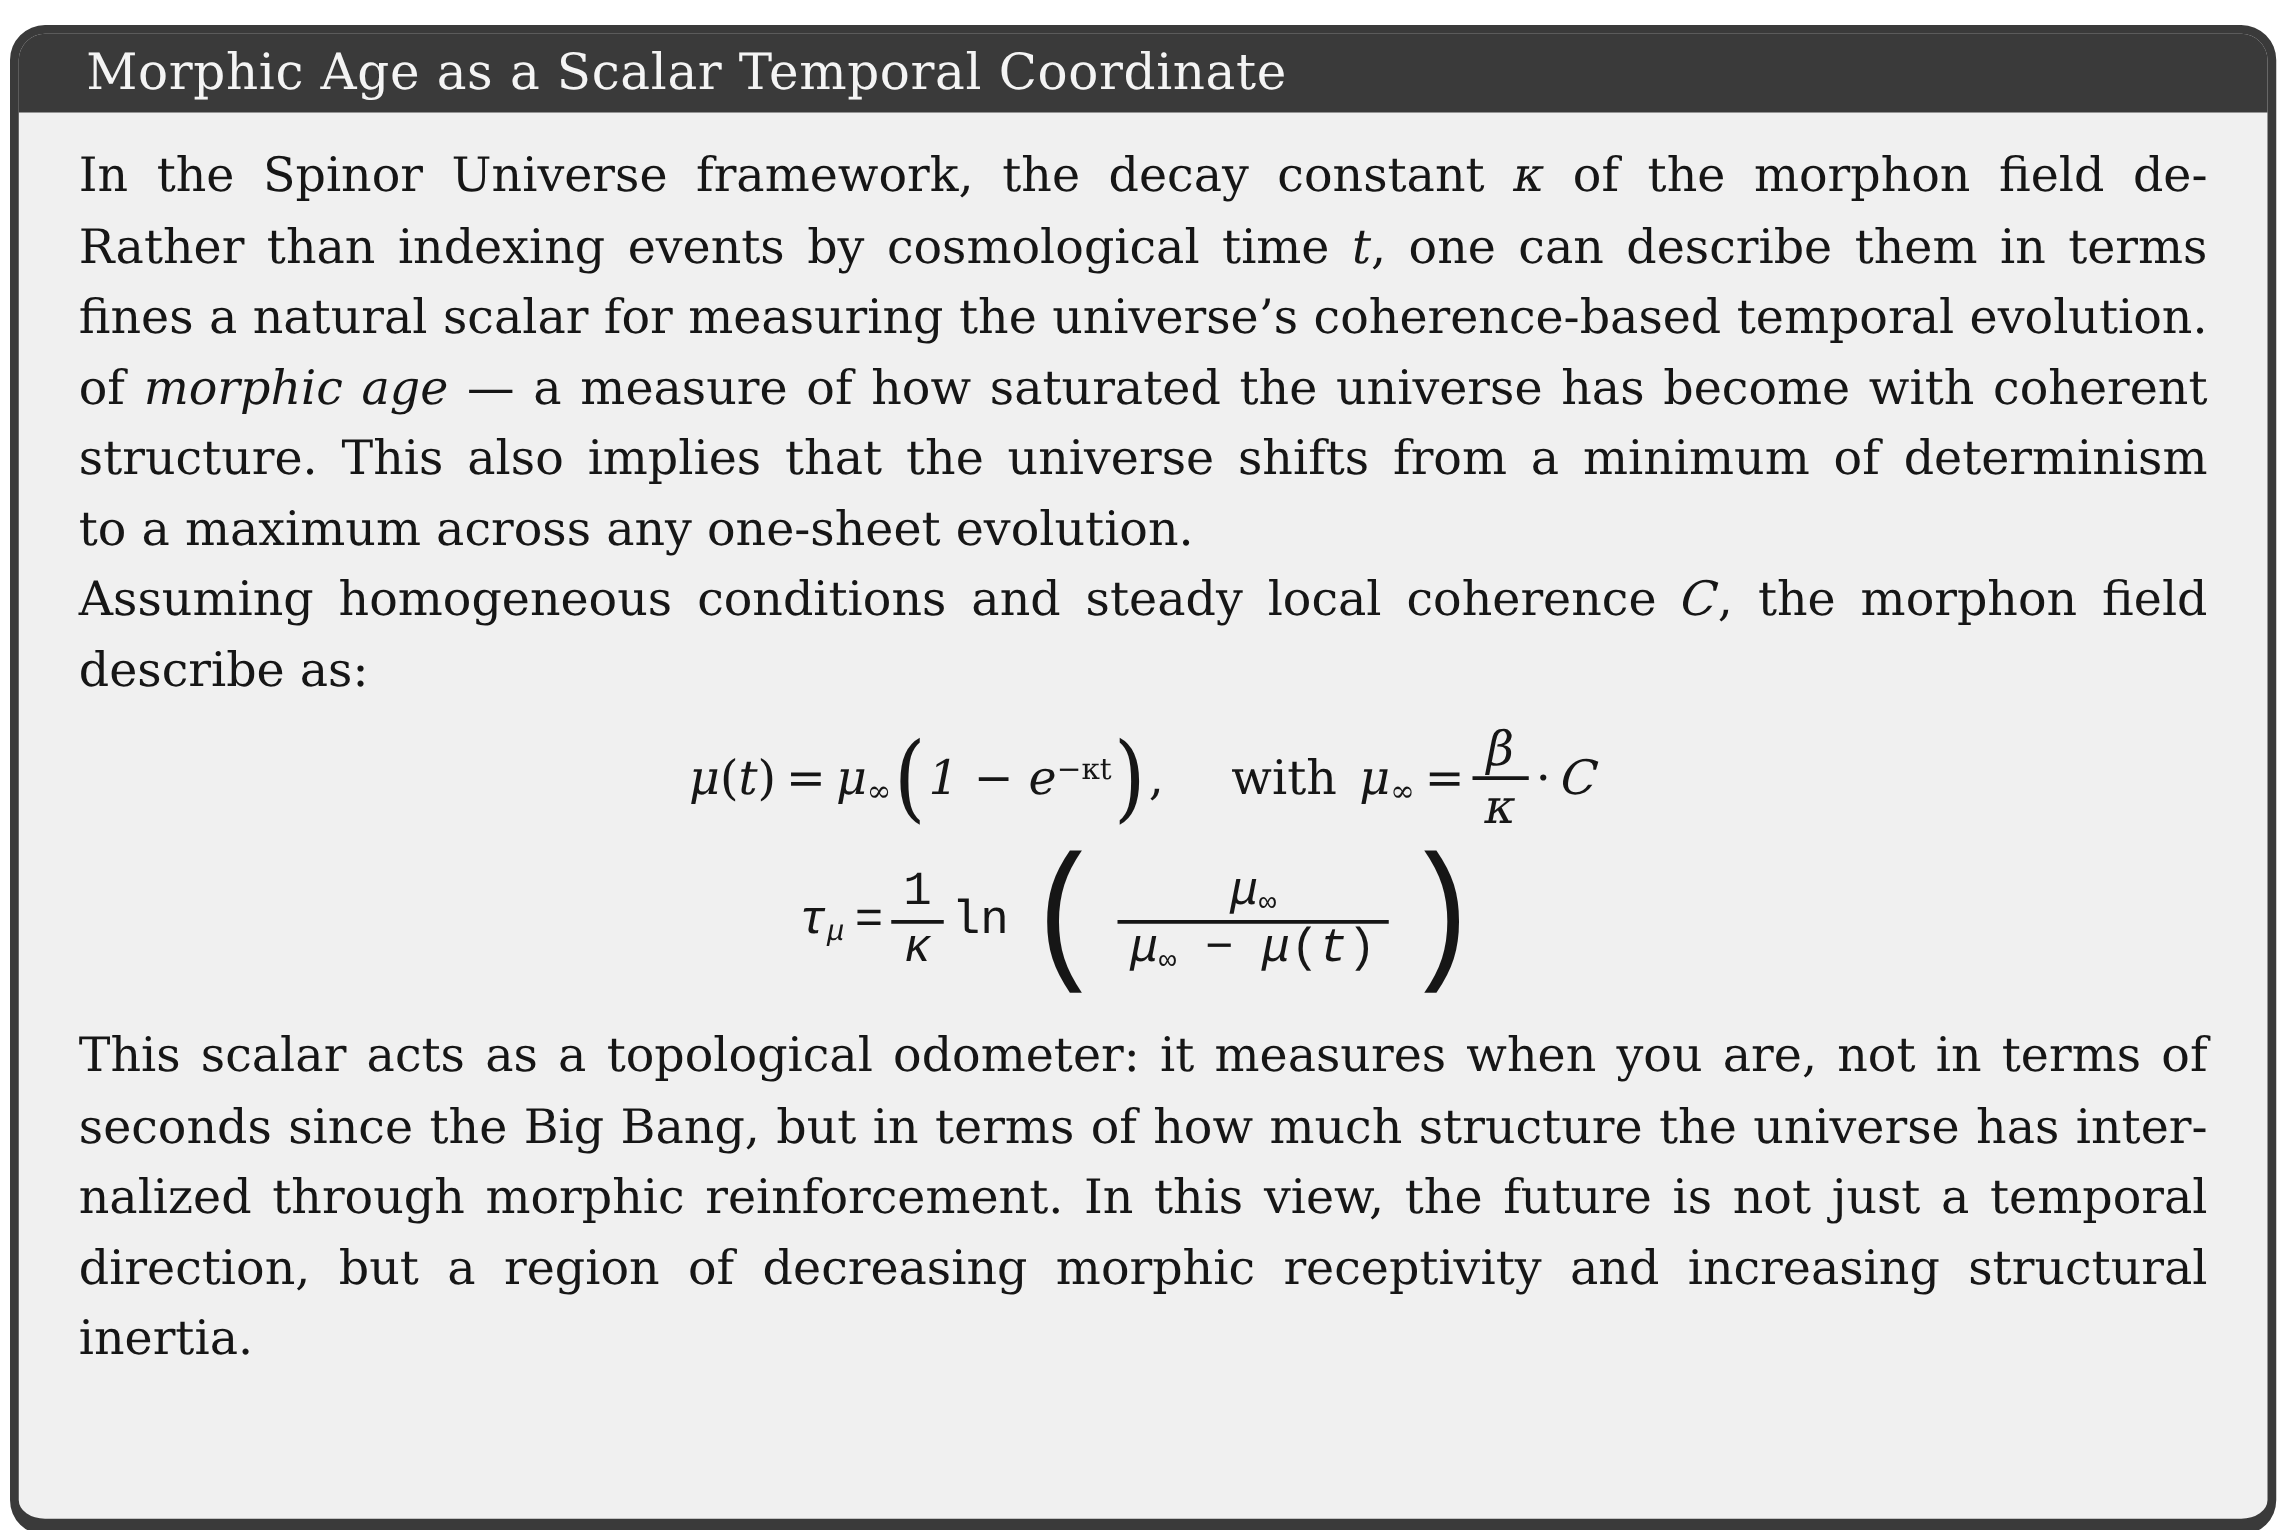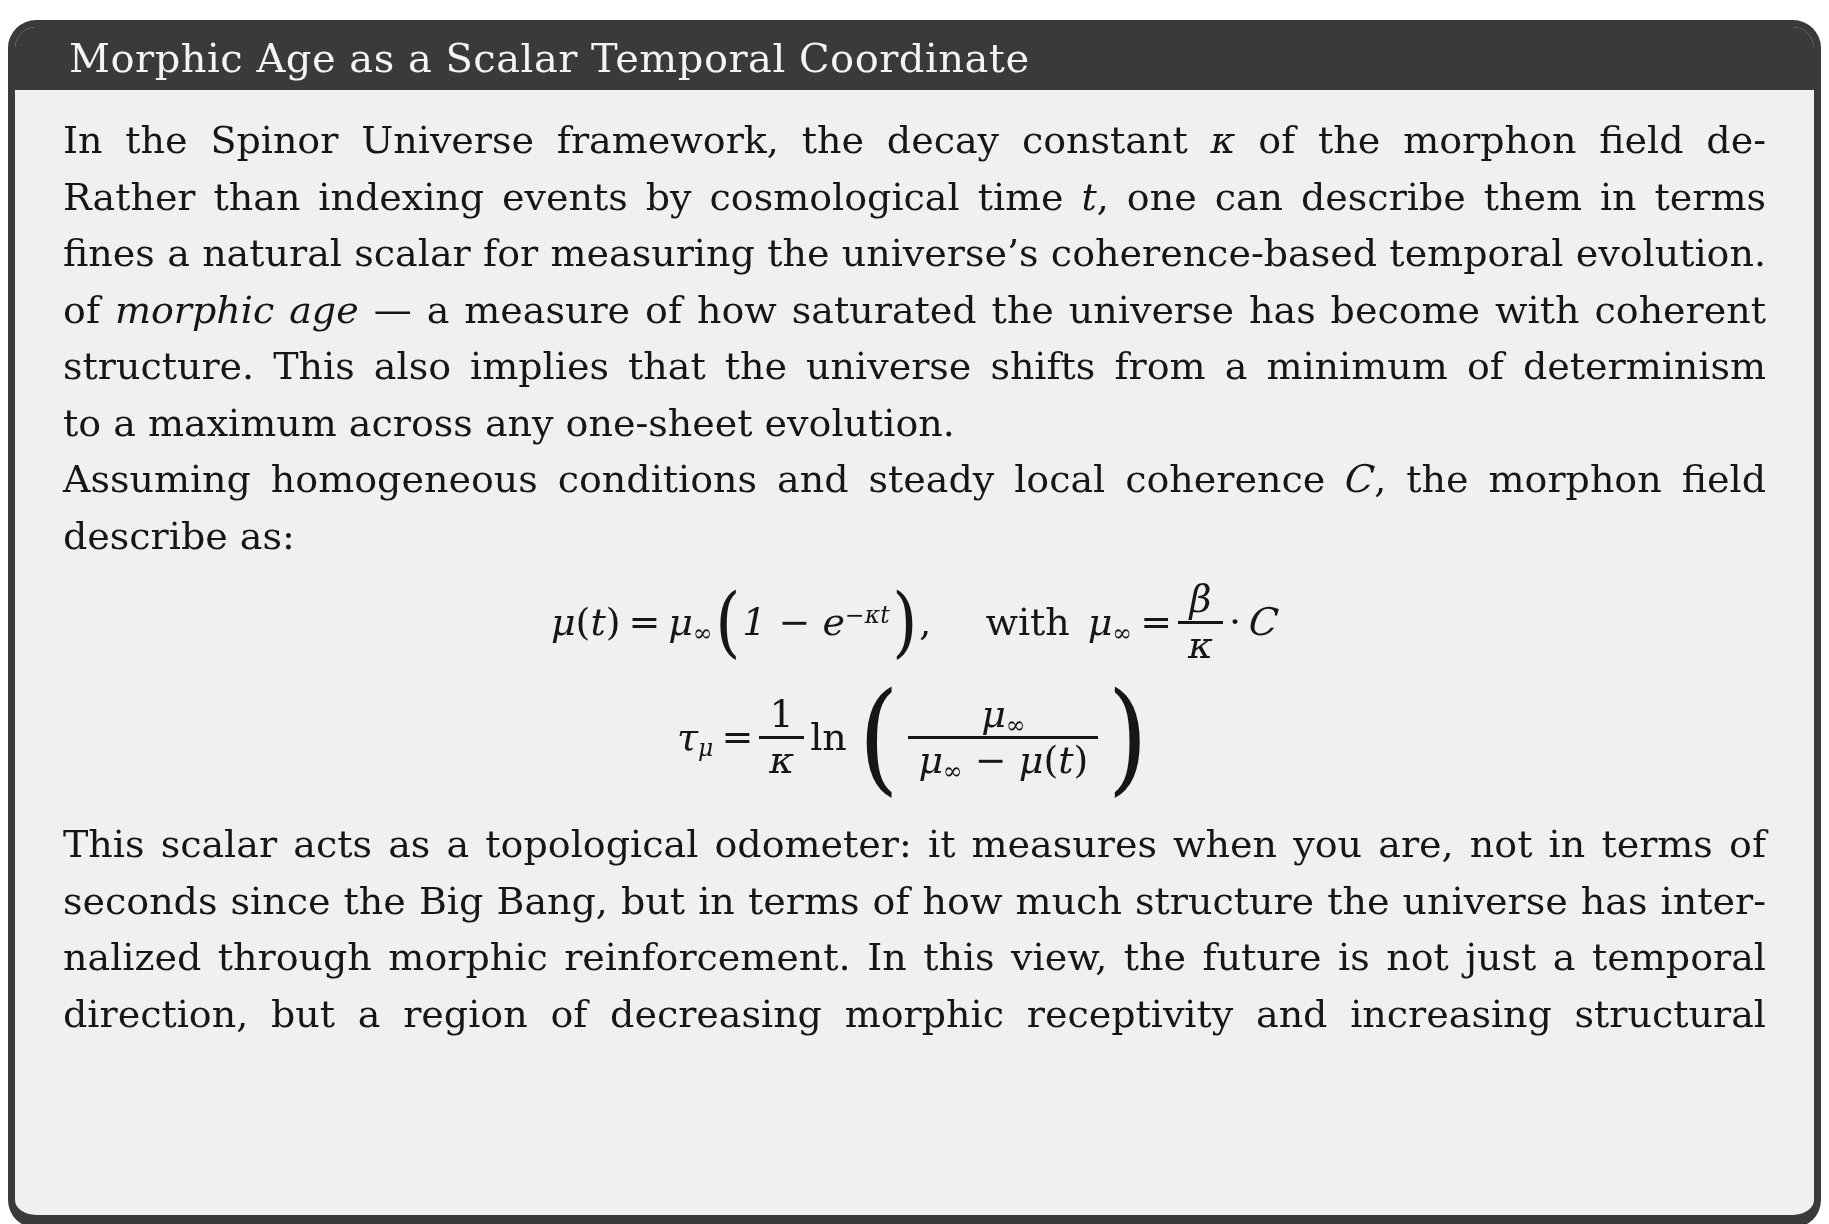--- a/index.html
+++ b/index.html
@@ -39,29 +39,29 @@
     line-height: 56.5px;
     color: #161616;
   }
   .line { text-align: justify; }
   .line.just { text-align-last: justify; }
   .em { font-style: italic; }
   .mi { font-style: italic; }
   .up { font-style: normal; }
   .cal { font-style: italic; display: inline-block; transform: skewX(-6deg); }
   sub.msub { font-size: 62%; vertical-align: -0.25em; line-height: 0; }
-  sup.msup { font-size: 62%; vertical-align: 0.5em; line-height: 0; font-style: italic; }
+  sup.msup { font-size: 62%; vertical-align: 0.5em; line-height: 0; }
   .equation {
     display: flex;
     justify-content: center;
     align-items: center;
     color: #161616;
   }
   .eq1 { margin: 14px 0 10px 0; }
-  .eq2 { margin: 8px 0 18px 0; }
+  .eq2 { margin: 8px 0 18px 0; font-family: Liberation Mono, monospace; }
   .frac {
     display: inline-flex;
     flex-direction: column;
     align-items: center;
     vertical-align: middle;
     margin: 0 6px;
   }
   .frac .num, .frac .den { padding: 0 10px; line-height: 1.12; white-space: nowrap; }
   .frac .den { border-top: 3px solid #161616; }
   .paren {
@@ -135,16 +135,17 @@
           <span class="den"><span class="mi">μ</span><sub class="msub up">∞</sub><span class="up"> − </span><span class="mi">μ</span><span class="up">(</span><span class="mi">t</span><span class="up">)</span></span>
         </span>
       <span class="paren paren-lg">)</span>
     </div>
 
     <div>
       <div class="line just">This scalar acts as a topological odometer: it measures when you are, not in terms of</div>
       <div class="line just">seconds since the Big Bang, but in terms of how much structure the universe has inter-</div>
       <div class="line just">nalized through morphic reinforcement. In this view, the future is not just a temporal</div>
       <div class="line just">direction, but a region of decreasing morphic receptivity and increasing structural</div>
+      <div class="line">inertia.</div>
     </div>
 
   </div>
 </div>
 
 </body></html>

